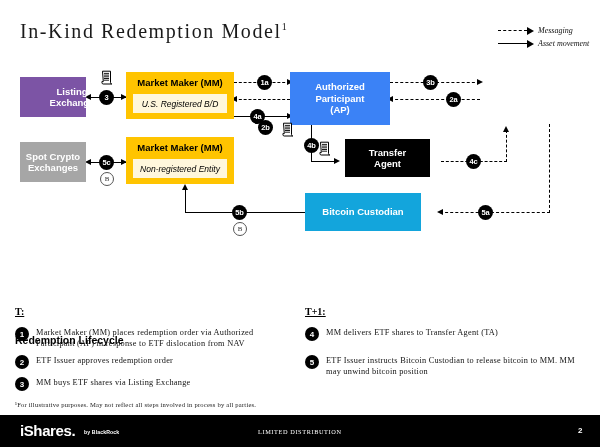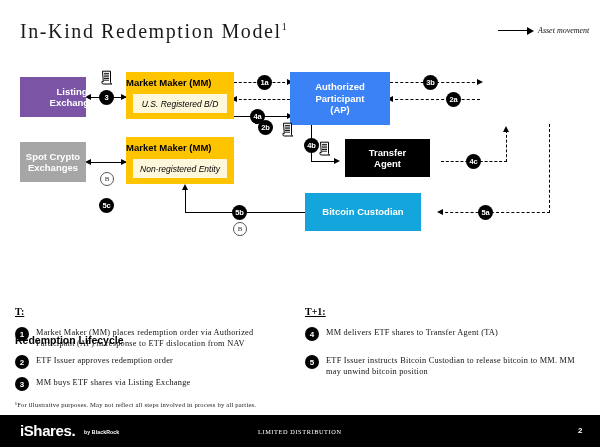--- a/index.html
+++ b/index.html
@@ -46,21 +46,21 @@
   .box-green .btxt{color:#ffffff;}
   .box-white{background:#ffffff;border:2.4px solid #000;}
   .box-white .btxt{color:#000;}
   .box-black{background:#000000;}
   .box-black .btxt{color:#ffffff;}
   .box-blue{background:#13A5DC;}
   .box-blue .btxt{color:#ffffff;}
 
   .mm{position:absolute;box-sizing:border-box;background:#FFC400;}
   .mm-title{
-    position:absolute;left:0;right:0;top:5px;
+    position:absolute;left:0;right:0;top:5px;text-align:center;
     font-weight:bold;font-size:9.5px;color:#000;
   }
   .mm-inner{
     position:absolute;left:7px;right:7px;bottom:6px;height:19px;
     background:#FFF7DC;display:flex;align-items:center;justify-content:center;
   }
   .mm-inner span{font-style:italic;font-size:8.5px;color:#000;white-space:nowrap;}
 
   
   .hline{position:absolute;height:0;border-top:1.6px solid #000;}
@@ -136,20 +136,27 @@
 </head>
 <body>
 
 <div id="slide">
 
   <div class="title">
     <span>In-Kind Redemption Model</span><sup>1</sup>
   </div>
 
   <div class="legend">
+    <div class="legend-row">
+      <span class="legend-line">
+        <span class="seg dashed"></span>
+          <span class="head"></span>
+      </span>
+      <span class="legend-label">Messaging</span>
+    </div>
     <div class="legend-row">
       <span class="legend-line">
         <span class="seg solid"></span>
           <span class="head"></span>
       </span>
       <span class="legend-label">Asset movement</span>
     </div>
   </div>
 
   <div class="hline" style="left:88px;top:97px;width:38px;"></div>
@@ -254,21 +261,21 @@
   <div class="badge" style="left:257px;top:75px;">1a</div>
   <div class="badge" style="left:423px;top:75px;">3b</div>
   <div class="badge" style="left:446px;top:92px;">2a</div>
   <div class="badge" style="left:258px;top:92px;margin-top:28px;">2b</div>
   <div class="badge" style="left:99px;top:90px;">3</div>
   <div class="badge" style="left:250px;top:109px;">4a</div>
   <div class="badge" style="left:304px;top:138px;">4b</div>
   <div class="badge" style="left:466px;top:154px;">4c</div>
   <div class="badge" style="left:478px;top:205px;">5a</div>
   <div class="badge" style="left:232px;top:205px;">5b</div>
-  <div class="badge" style="left:99px;top:155px;margin-top:43px;">5c</div>
+  <div class="badge" style="left:99px;top:155px;">5c</div>
 
   <div class="btc" style="left:233px;top:222px;">B</div>
   <div class="btc" style="left:100px;top:172px;">B</div>
 
   <div class="lc-title">Redemption Lifecycle</div>
 
   <div class="col-head" style="left:15px;top:306px;">T:</div>
   <div class="col-head" style="left:305px;top:306px;">T+1:</div>
 
   <div class="step" style="left:15px;top:328px;width:275px;">

